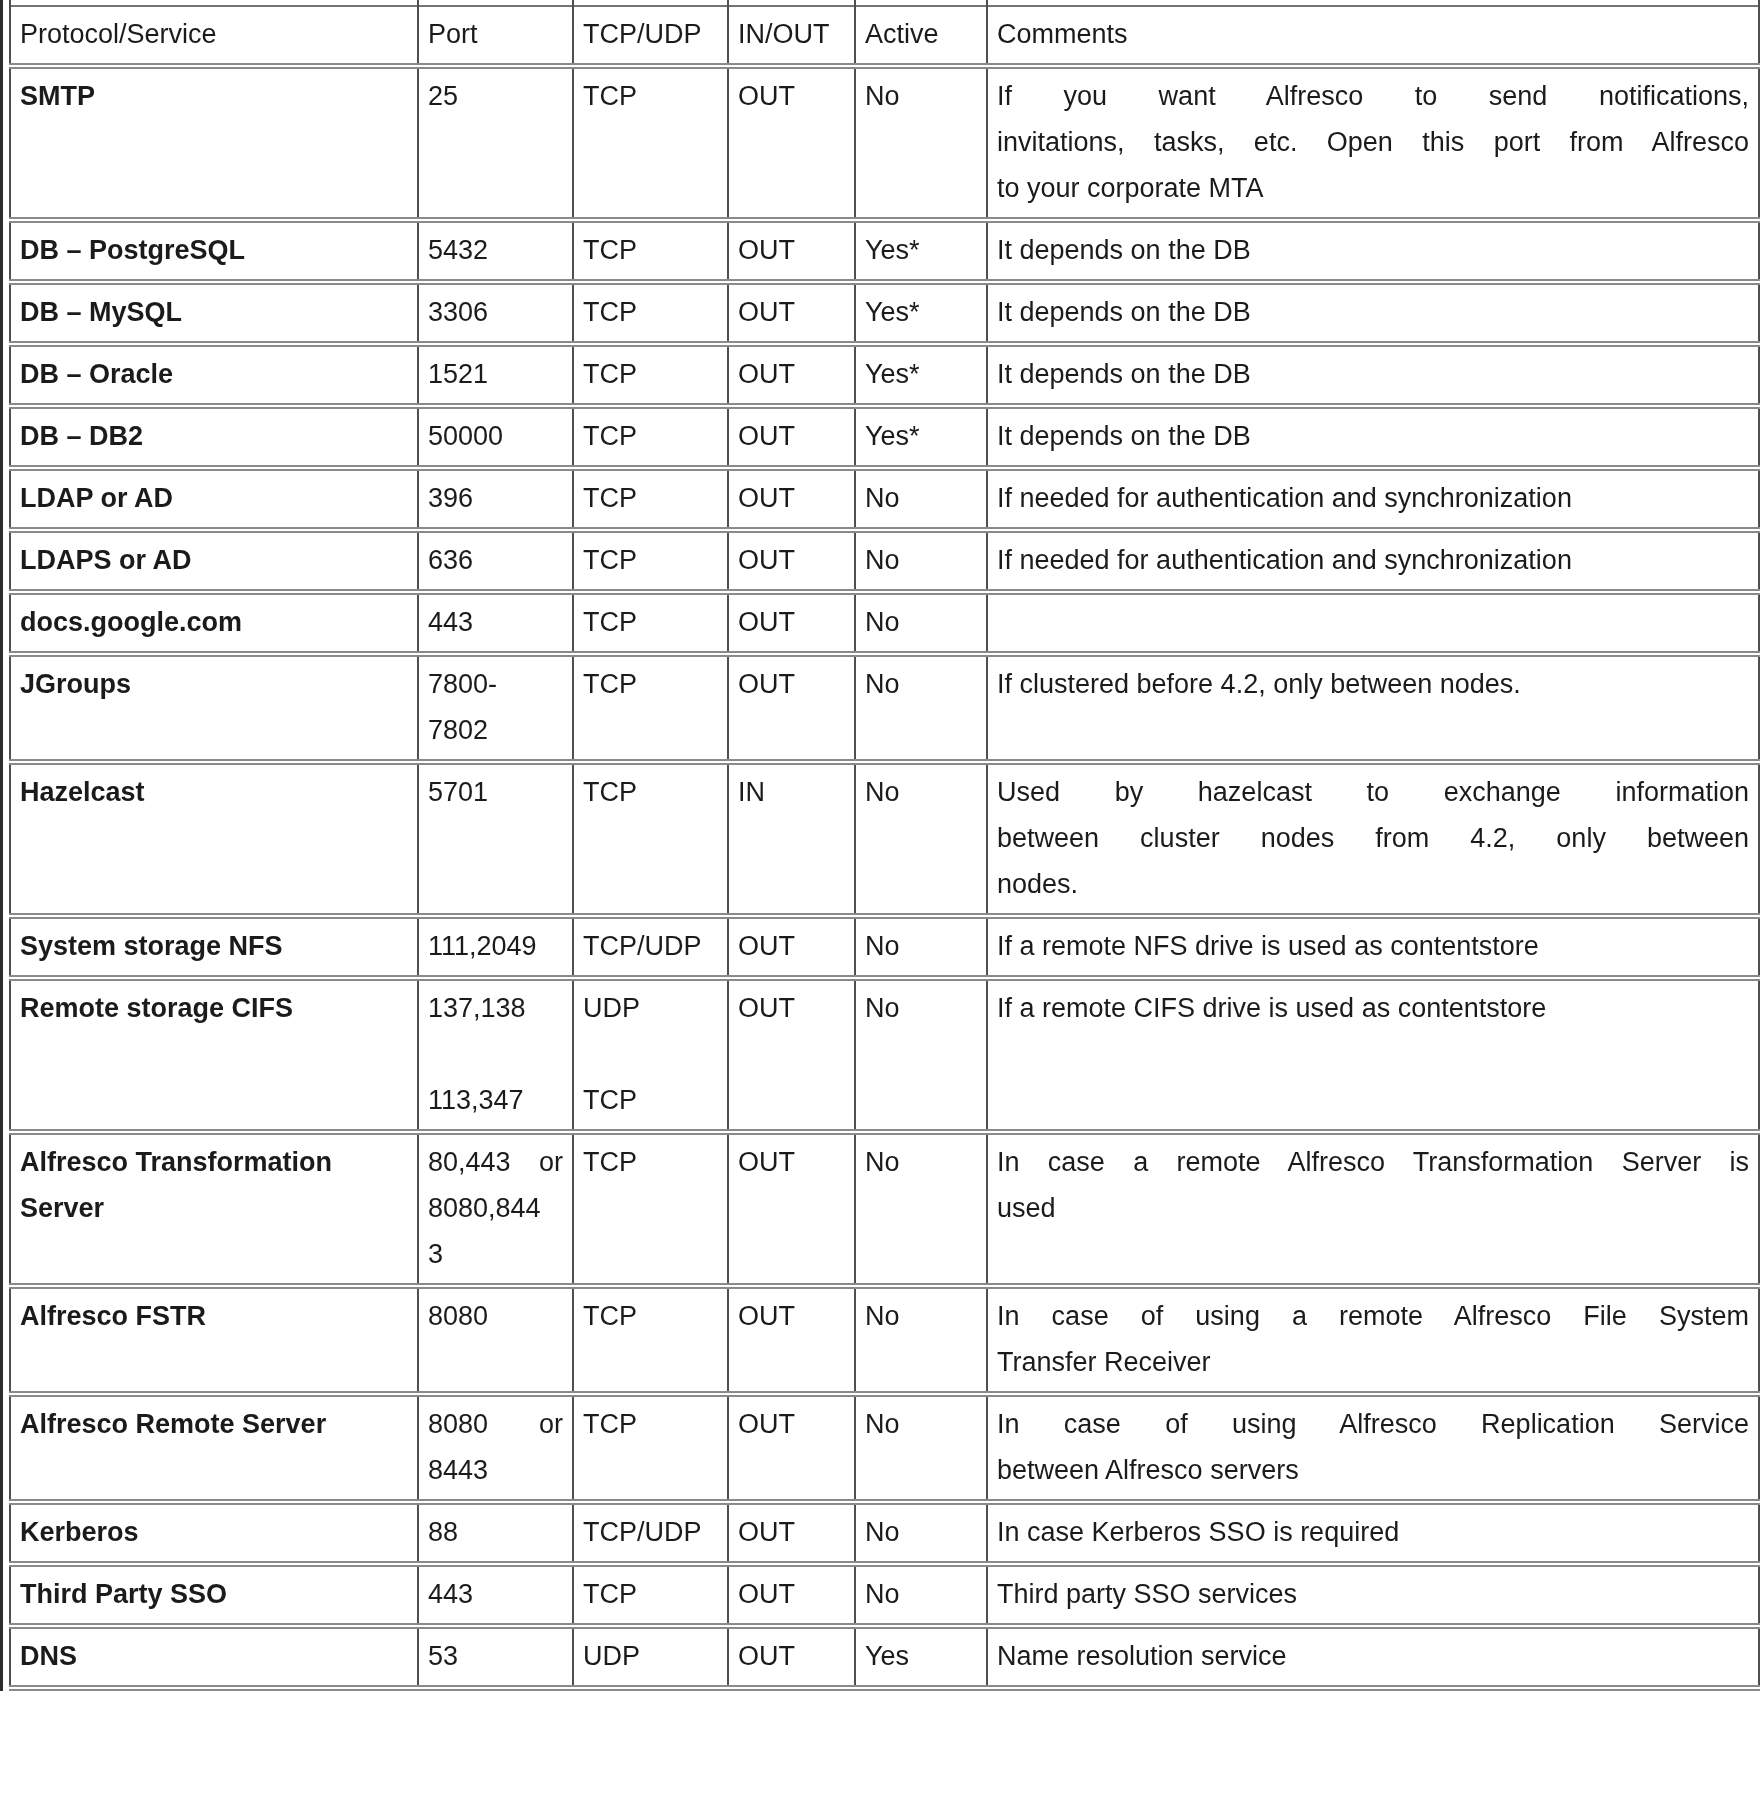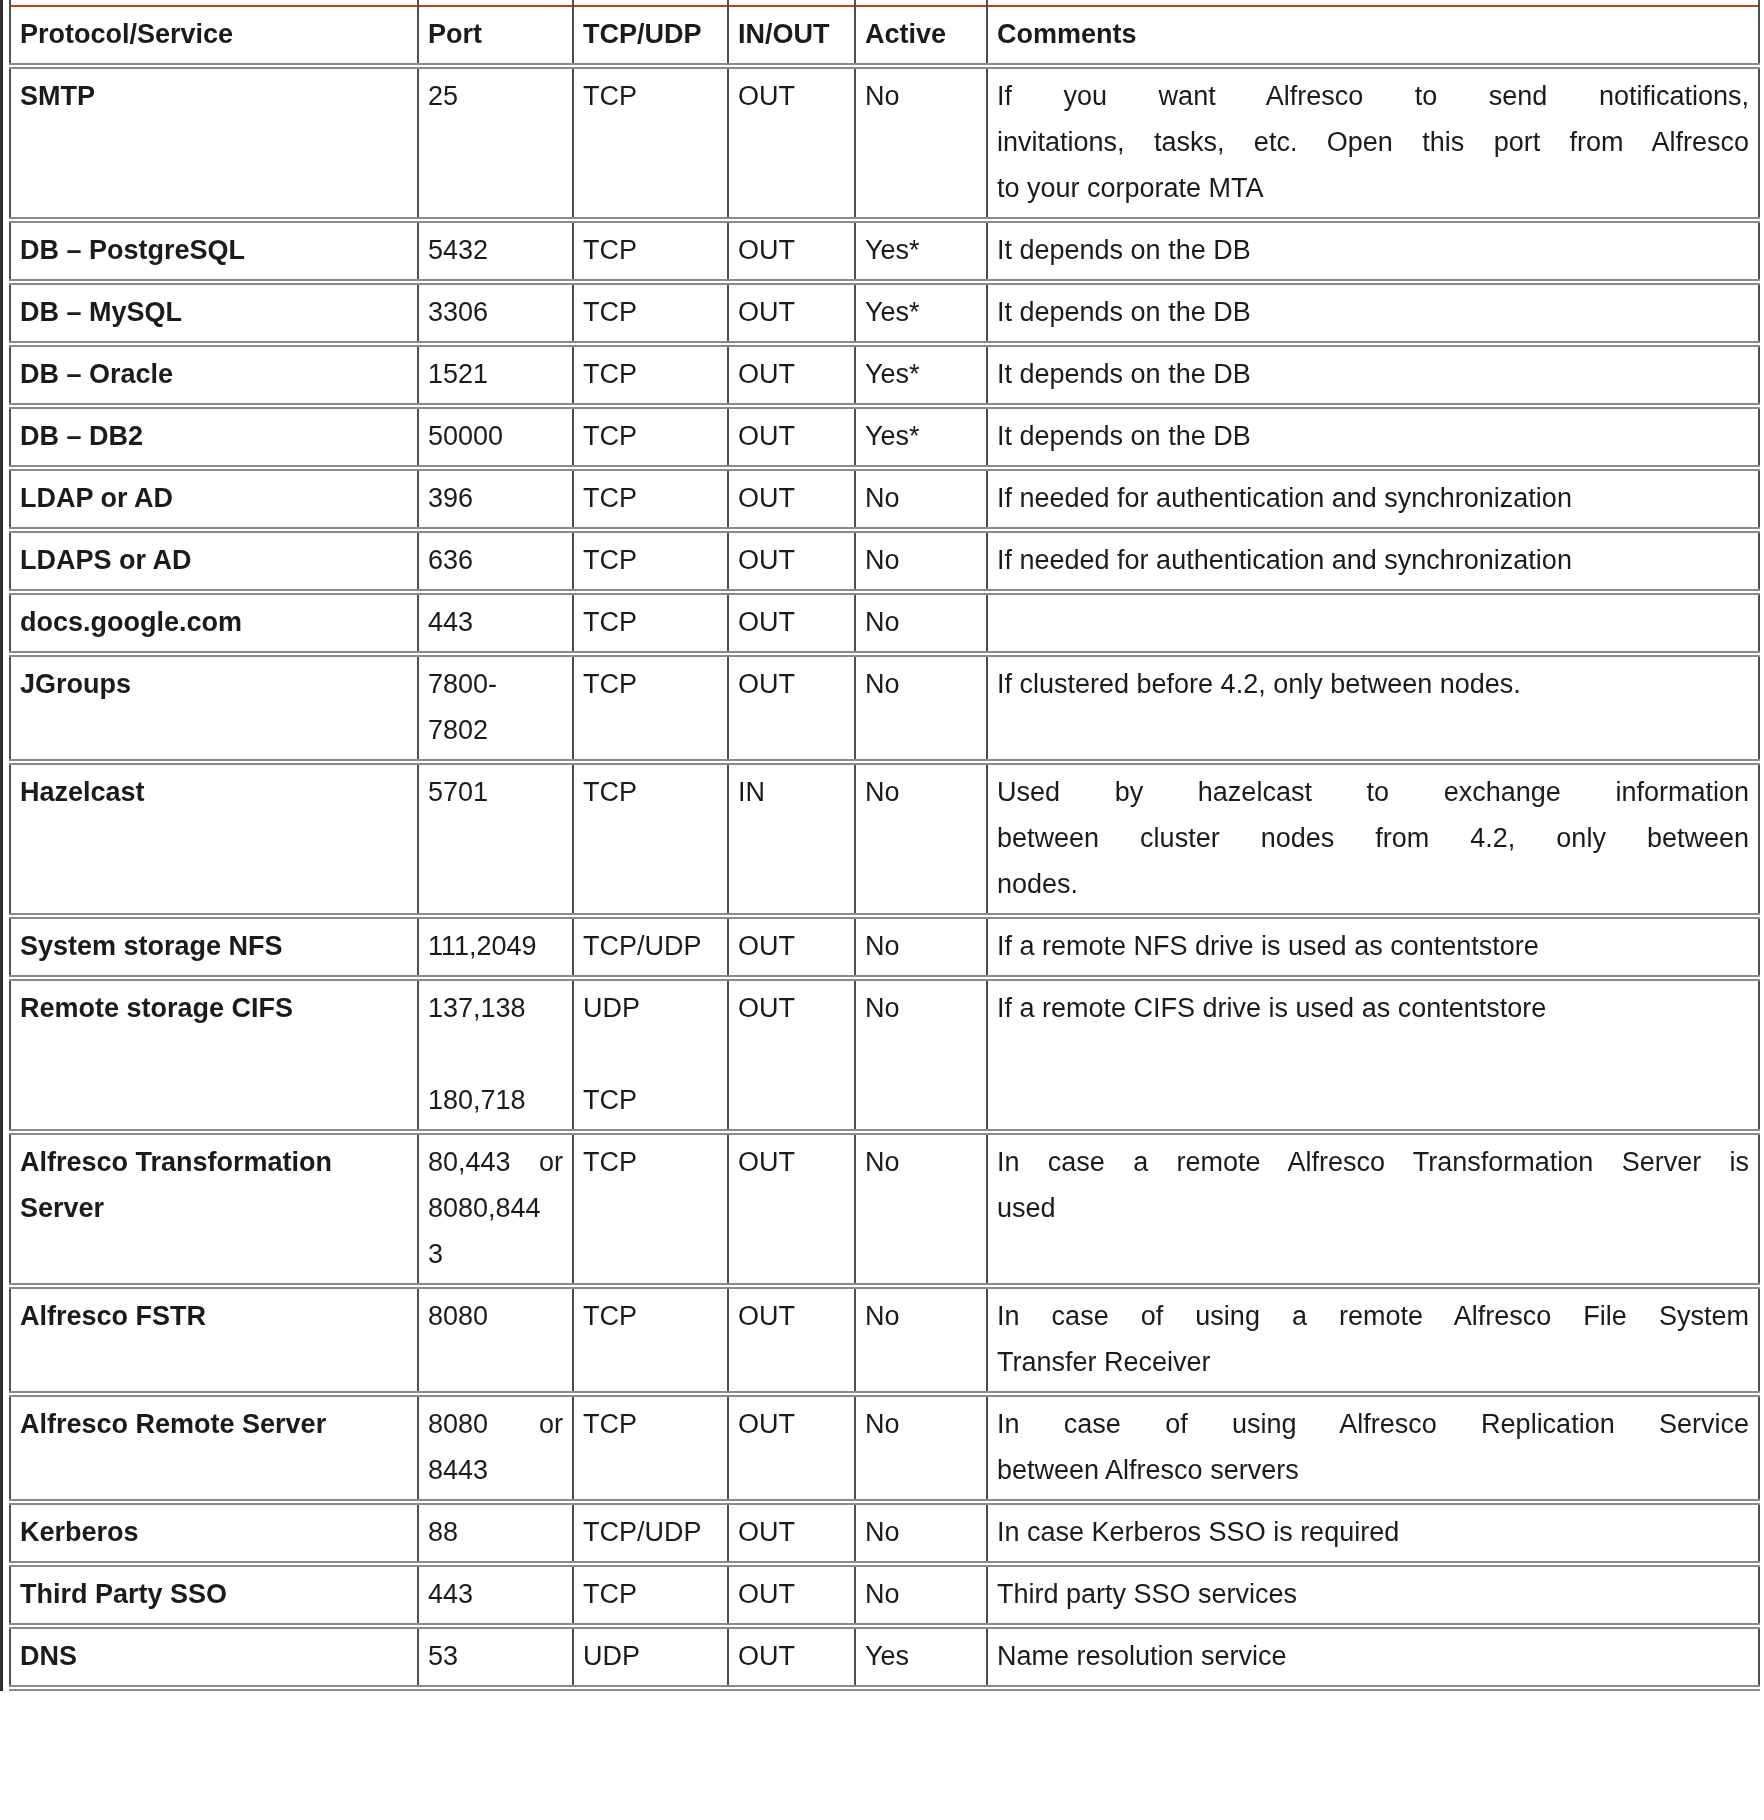--- a/index.html
+++ b/index.html
@@ -33,22 +33,22 @@
     vertical-align: top;
     padding: 4px 9px 6px 9px;
     font-size: 27px;
     line-height: 46px;
     overflow: hidden;
     text-align: left;
     font-weight: normal;
     word-wrap: break-word;
   }
   thead tr.header th {
-    font-weight: bold;
-    border-top: 2px solid #c2410c;
+    font-weight: normal;
+    border-top: 2px solid #737373;
   }
   td:first-child { font-weight: bold; margin-top: 46px; }
 
   
   tr.stub td {
     height: 5px;
     padding: 0;
     border-bottom: none;
     line-height: 0;
   }
@@ -198,21 +198,21 @@
     <td>OUT</td>
     <td>No</td>
     <td>If a remote NFS drive is used as contentstore</td>
   </tr>
 
   <tr>
     <td>Remote storage CIFS</td>
     <td>
             <div class="line">137,138</div>
             <div class="line">&nbsp;</div>
-            <div class="line">180,718</div>
+            <div class="line">113,347</div>
           </td>
     <td>
             <div class="line">UDP</div>
             <div class="line">&nbsp;</div>
             <div class="line">TCP</div>
           </td>
     <td>OUT</td>
     <td>No</td>
     <td>If a remote CIFS drive is used as contentstore</td>
   </tr>

